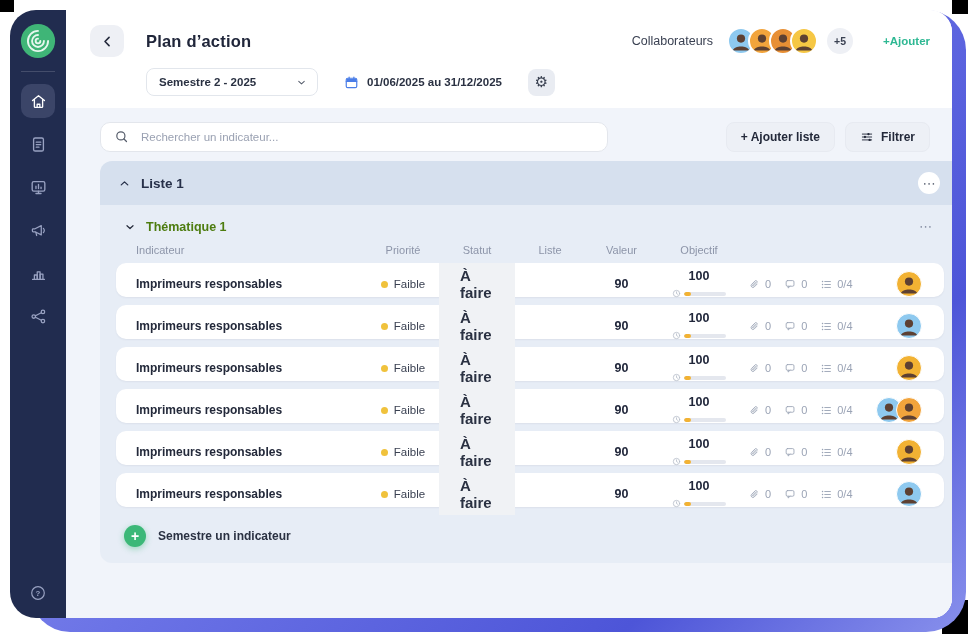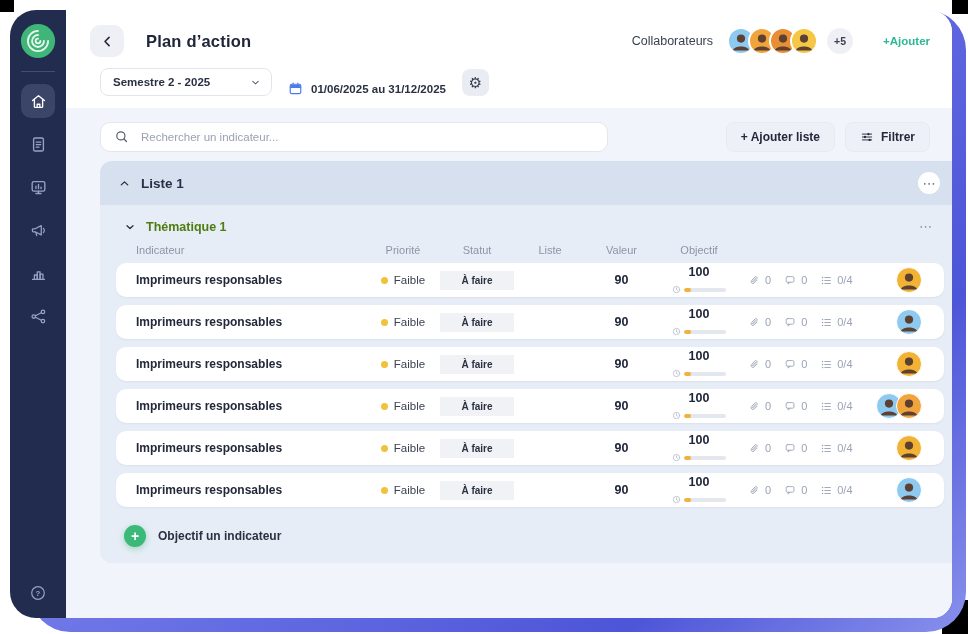--- a/index.html
+++ b/index.html
@@ -44,21 +44,21 @@
   .avatar-stack .avatar{border:2px solid #fff;margin-left:-7px;}
   .avatar-stack .avatar:first-child{margin-left:0;}
   .extra-badge{width:26px;height:26px;border-radius:50%;background:#eef0f5;border:2px solid #fff;margin-left:-7px;
                display:flex;align-items:center;justify-content:center;font-size:10.5px;font-weight:bold;color:#3a4152;}
   .add-collab{font-size:11.5px;font-weight:bold;color:#2eb893;cursor:pointer;margin-left:14px;white-space:nowrap;}
   
   .tabs-wrap{display:flex;gap:30px;padding:16px 24px 0 37px;border-bottom:1px solid #edeff4;}
   .tab{font-size:13px;font-weight:bold;color:#20263a;padding-bottom:9px;position:relative;cursor:pointer;}
   .tab.active::after{content:"";position:absolute;left:-2px;right:-2px;bottom:-1px;height:3px;border-radius:2px;background:#35b78d;}
   
-  .filter-row{display:flex;align-items:flex-end;gap:16px;padding:11px 24px 12px 34px;background:#fff;}
+  .filter-row{display:flex;align-items:center;gap:26px;padding:11px 24px 12px 34px;background:#fff;margin-left:46px;}
   .select-box{width:172px;height:28px;border:1px solid #e2e6ec;border-radius:8px;background:#fff;display:flex;
               align-items:center;padding:0 10px 0 12px;cursor:pointer;box-sizing:border-box;}
   .select-label{font-size:11.5px;font-weight:bold;color:#2a3142;flex:1;}
   .select-box svg{width:11px;height:11px;color:#555c6b;}
   .date-group{display:flex;align-items:center;gap:8px;}
   .date-group svg{width:15px;height:15px;}
   .date-text{font-size:11.5px;font-weight:bold;color:#2a3142;}
   .gear-btn{width:27px;height:27px;border-radius:8px;background:#e9ecf2;display:flex;align-items:center;
             justify-content:center;font-size:15px;color:#394050;cursor:pointer;}
   
@@ -91,21 +91,21 @@
   .grid{display:grid;grid-template-columns:1fr 72px 76px 70px 73px 82px 128px 66px;align-items:center;}
   .col-row{padding:10px 10px 7px 20px;}
   .col-label{font-size:11px;color:#8d95a9;}
   .col-label.center{text-align:center;}
   .row-card{background:#fff;border-radius:10px;height:34px;margin-bottom:8px;padding:0 10px 0 20px;
             box-shadow:0 1px 2px rgba(30,40,70,.06);cursor:pointer;}
   .c-name{font-size:12px;font-weight:bold;color:#23293a;white-space:nowrap;overflow:hidden;}
   .c-prio{display:flex;align-items:center;justify-content:center;gap:6px;font-size:11.5px;color:#3a4152;}
   .prio-dot{width:7px;height:7px;border-radius:50%;flex-shrink:0;}
   .c-status{display:flex;justify-content:center;}
-  .status-badge{background:#f0f2f5;border-radius:0;padding:4px 21px;font-size:10px;font-weight:bold;color:#2a3142;}
+  .status-badge{background:#f0f2f5;border-radius:0;padding:4px 21px;font-size:15px;font-weight:bold;color:#2a3142;}
   .c-type{text-align:center;font-size:11.5px;color:#3a4152;}
   .c-value{text-align:center;font-size:12.5px;font-weight:bold;color:#20263a;}
   .c-obj{display:flex;flex-direction:column;align-items:center;justify-content:center;gap:6px;}
   .obj-num{font-size:12.5px;font-weight:bold;color:#20263a;line-height:1.1;}
   .prog-row{display:flex;align-items:center;gap:3px;}
   .prog-row svg{width:9px;height:9px;color:#b6bdca;}
   .track{width:42px;height:4px;border-radius:2px;background:#e4e7ee;overflow:hidden;}
   .prog-fill{height:100%;border-radius:2px;background:#f2b233;}
   .c-actions{display:flex;align-items:center;gap:13px;color:#9aa3b5;font-size:11px;padding-left:8px;}
   .act{display:flex;align-items:center;gap:4px;}
@@ -713,21 +713,21 @@
                         <circle cx="12" cy="9.6" r="4.1" fill="#5d4032"></circle>
                         <path d="M3.8 21.5 c1.6-5.4 14.8-5.4 16.4 0 z" fill="#5d4032"></path>
                       </svg>
                     </span>
                   </div>
   </div>
               </div>
 
             <div class="add-row">
               <span class="add-circle">+</span>
-              <span class="add-label">Objectif un indicateur</span>
+              <span class="add-label">Semestre un indicateur</span>
             </div>
           </div>
         </div>
 
       </div>
     </div>
   </div>
 </div>
 
 </body></html>

